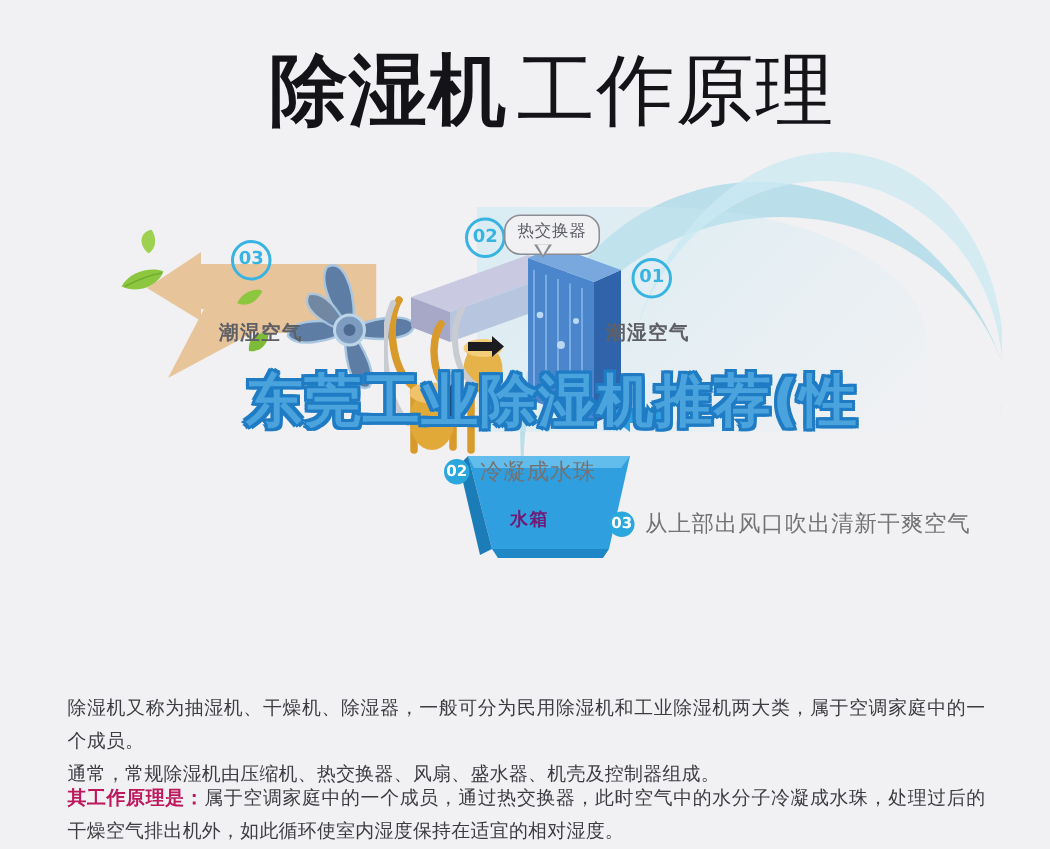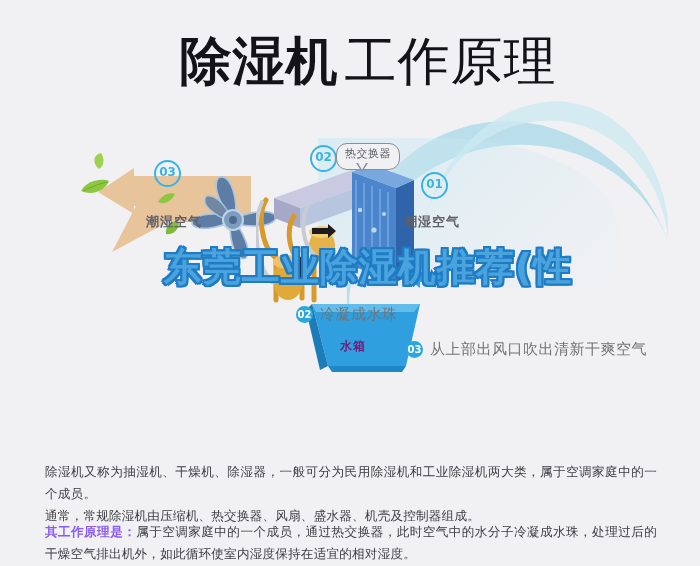--- a/index.html
+++ b/index.html
@@ -224,21 +224,21 @@
     width: 612px;
     font-size: 12.6px;
     line-height: 22px;
     color: #3c3d42;
     letter-spacing: .2px;
     text-align: justify;
     margin-top: 43px;
   }
   #para1 { top: 418px; }
   #para2 { top: 478px; }
-  .strong { font-weight: 700; color: #8b5cf6; }
+  .strong { font-weight: 700; color: #be185d; }
 </style>
 </head>
 <body>
 
 <div id="page">
 
   <div id="hero">
 
     <div id="sweep1" class="blue-sweep"></div>
     <div id="sweep2" class="blue-sweep"></div>

